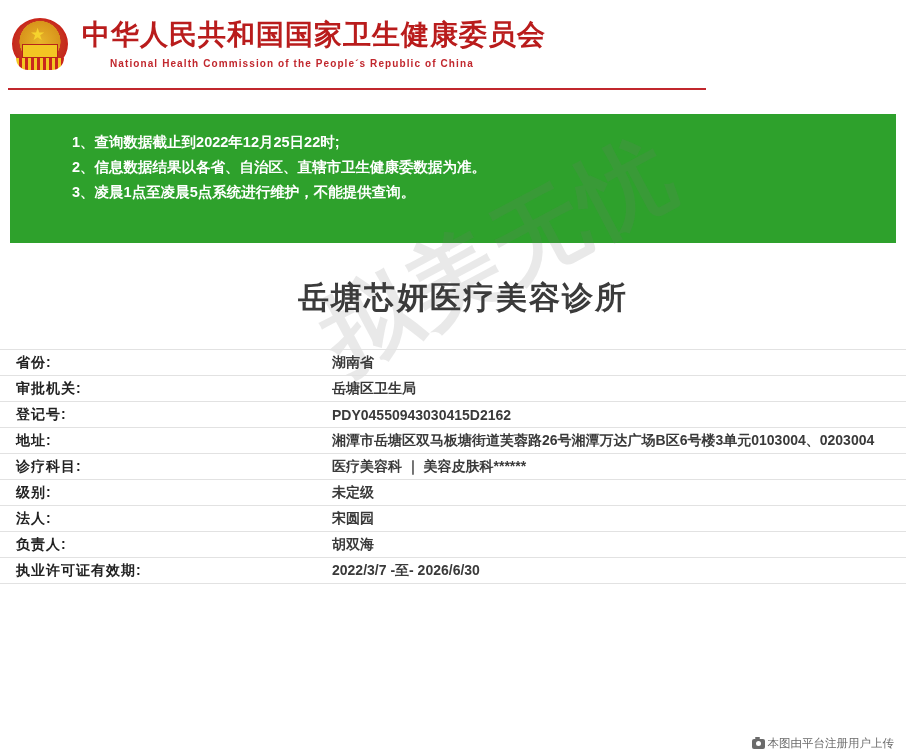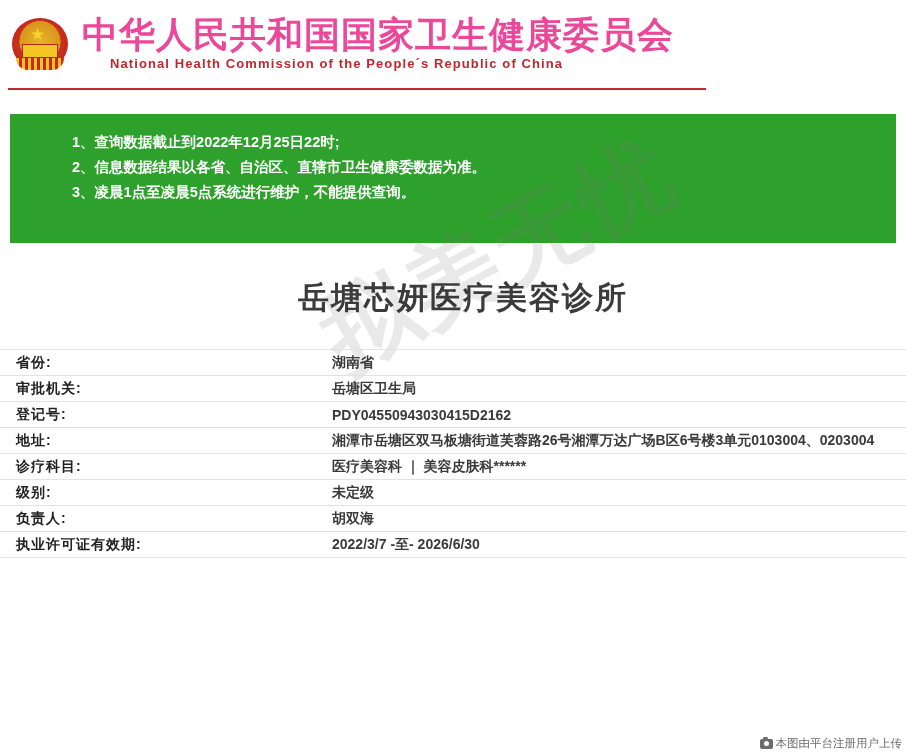--- a/index.html
+++ b/index.html
@@ -63,29 +63,29 @@
     width: 48px; height: 12px;
     background: repeating-linear-gradient(90deg, #f3c623 0 3px, #c9271c 3px 6px);
     border-radius: 0 0 20px 20px;
   }
   .title-block {
     background: #ffffff;
     padding: 2px 10px 4px 0;
   }
   .cn-title {
     font-family: "DejaVu Sans", "Liberation Sans", sans-serif;
-    font-size: 36px;
-    font-weight: bold;
-    color: #ec4899;
+    font-size: 28px;
+    font-weight: bold;
+    color: #b91c1c;
     letter-spacing: 1px;
     line-height: 42px;
     white-space: nowrap;
   }
   .en-title {
-    font-size: 13px;
+    font-size: 10px;
     font-weight: bold;
     color: #c1272d;
     letter-spacing: 1.1px;
     line-height: 16px;
     white-space: nowrap;
     padding-left: 28px;
   }
   .header-rule {
     height: 2px;
     background: #c1272d;
@@ -166,21 +166,21 @@
     transform-origin: left top;
     white-space: nowrap;
     pointer-events: none;
     z-index: 1;
     letter-spacing: 4px;
   }
 
   
   .footer-note {
     position: absolute;
-    right: 4px;
+    right: 12px;
     bottom: 2px;
     font-size: 11.5px;
     color: #6b6b6b;
     display: flex;
     align-items: center;
     gap: 3px;
     z-index: 3;
   }
   .cam-icon {
     display: inline-block;
@@ -255,20 +255,24 @@
     </tr>
     <tr>
       <td class="label">诊疗科目:</td>
       <td class="value">医疗美容科 ｜ 美容皮肤科******</td>
     </tr>
     <tr>
       <td class="label">级别:</td>
       <td class="value">未定级</td>
     </tr>
     <tr>
+      <td class="label">法人:</td>
+      <td class="value">宋圆园</td>
+    </tr>
+    <tr>
       <td class="label">负责人:</td>
       <td class="value">胡双海</td>
     </tr>
     <tr>
       <td class="label">执业许可证有效期:</td>
       <td class="value">2022/3/7 -至- 2026/6/30</td>
     </tr>
   </tbody>
 </table>
 

